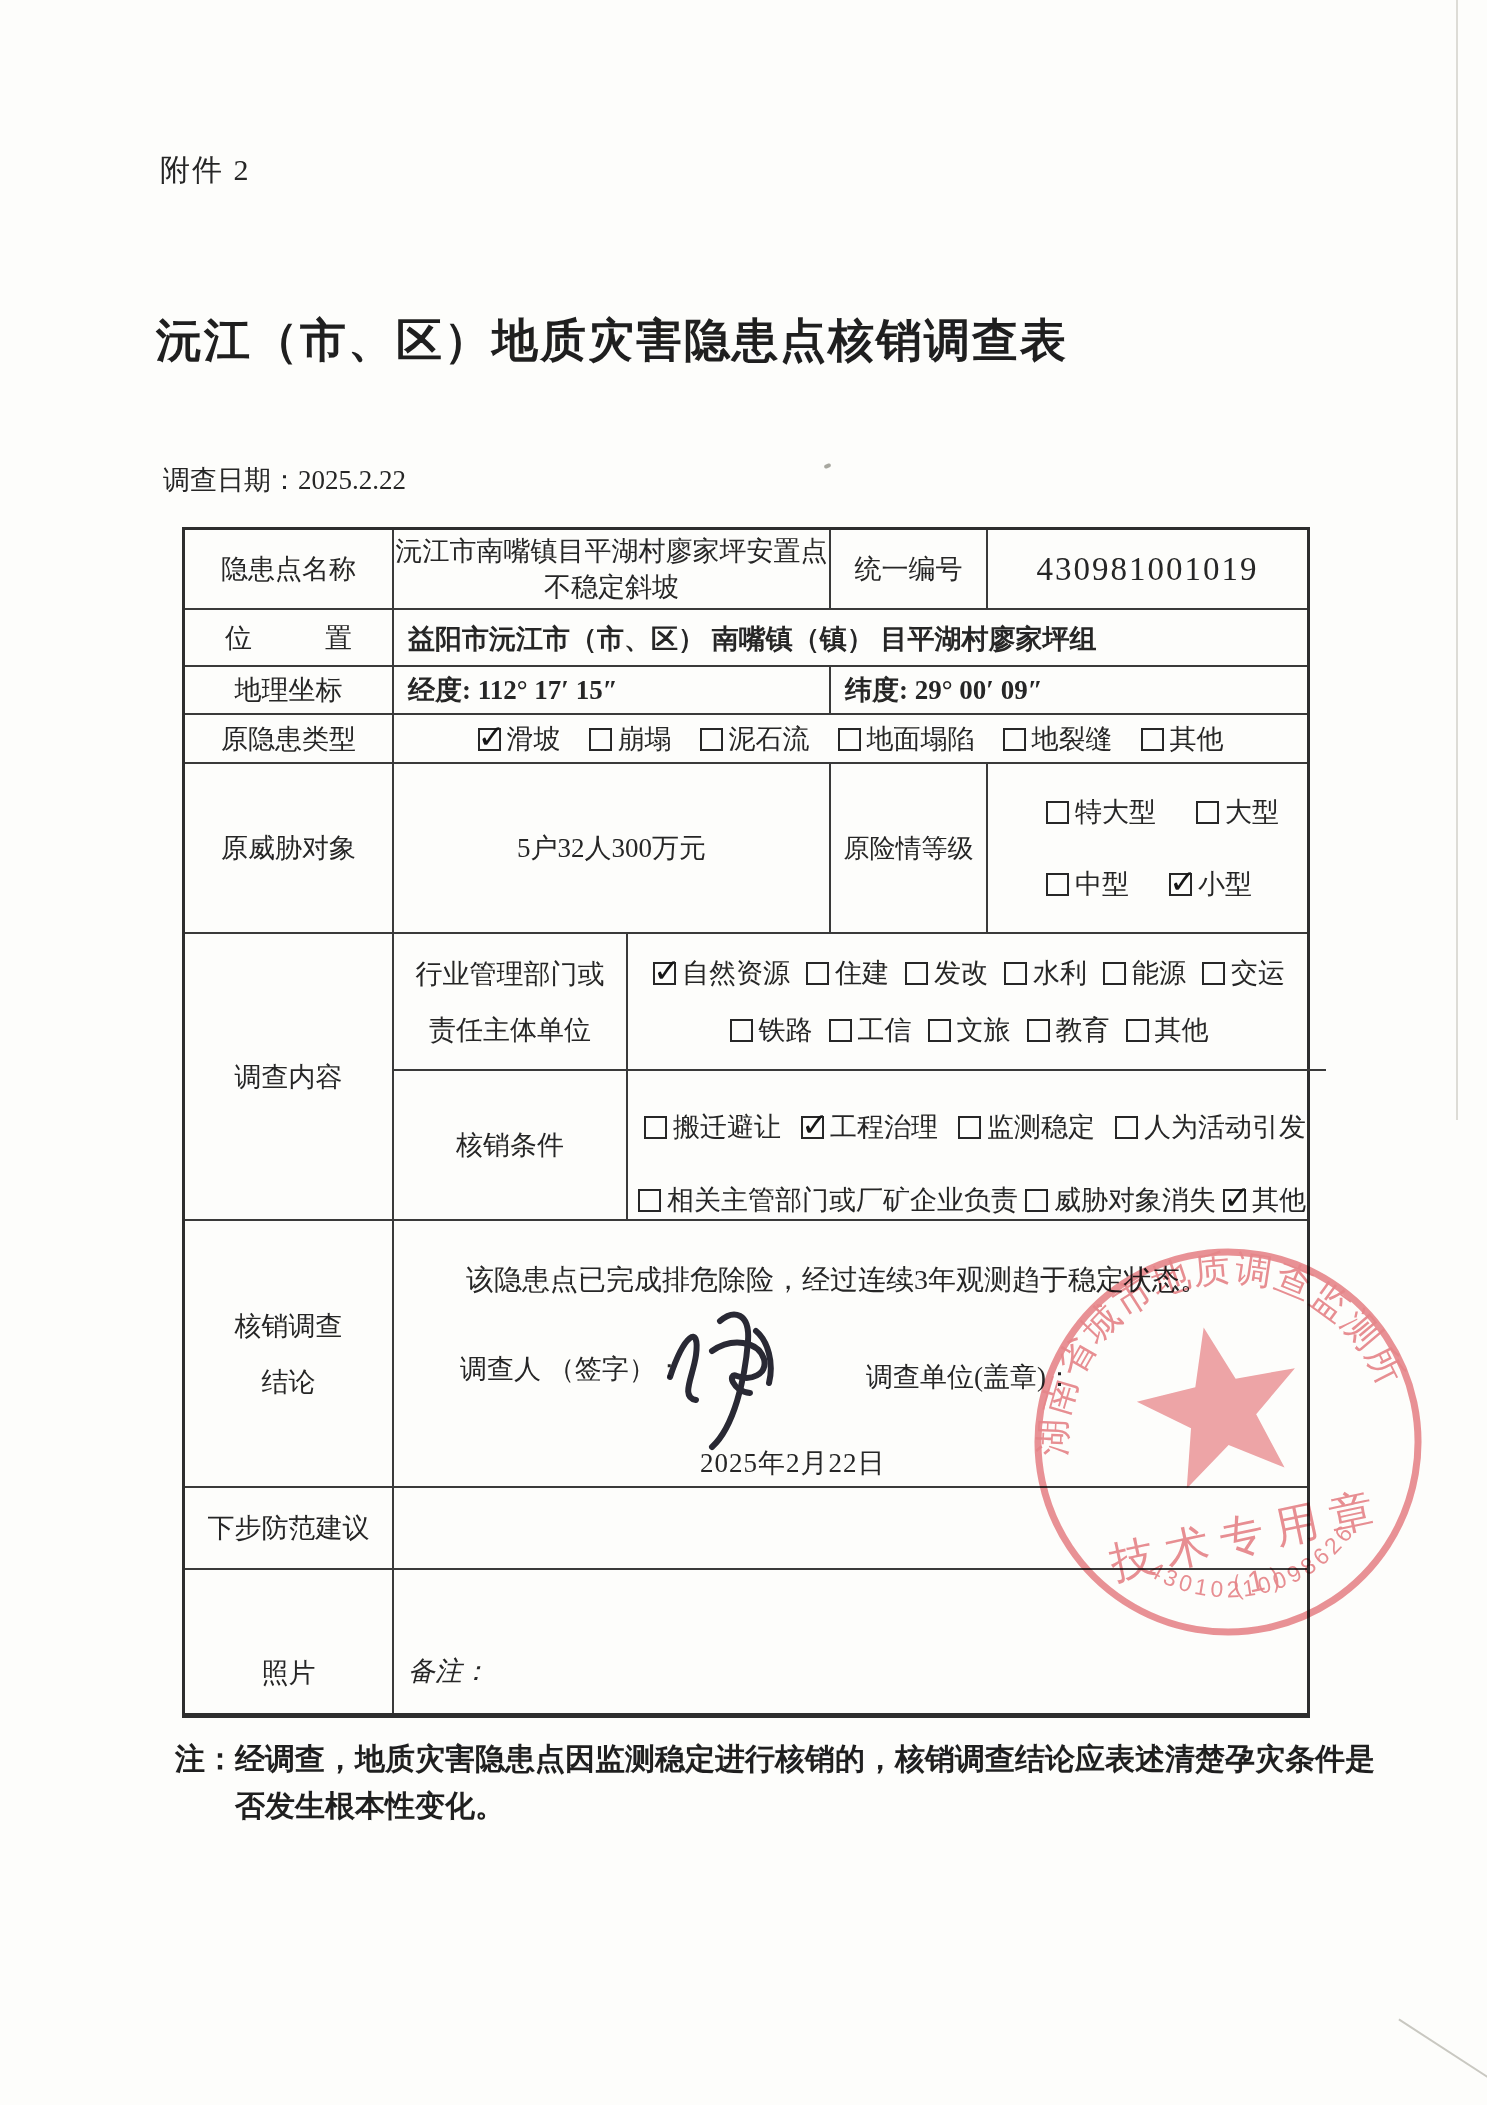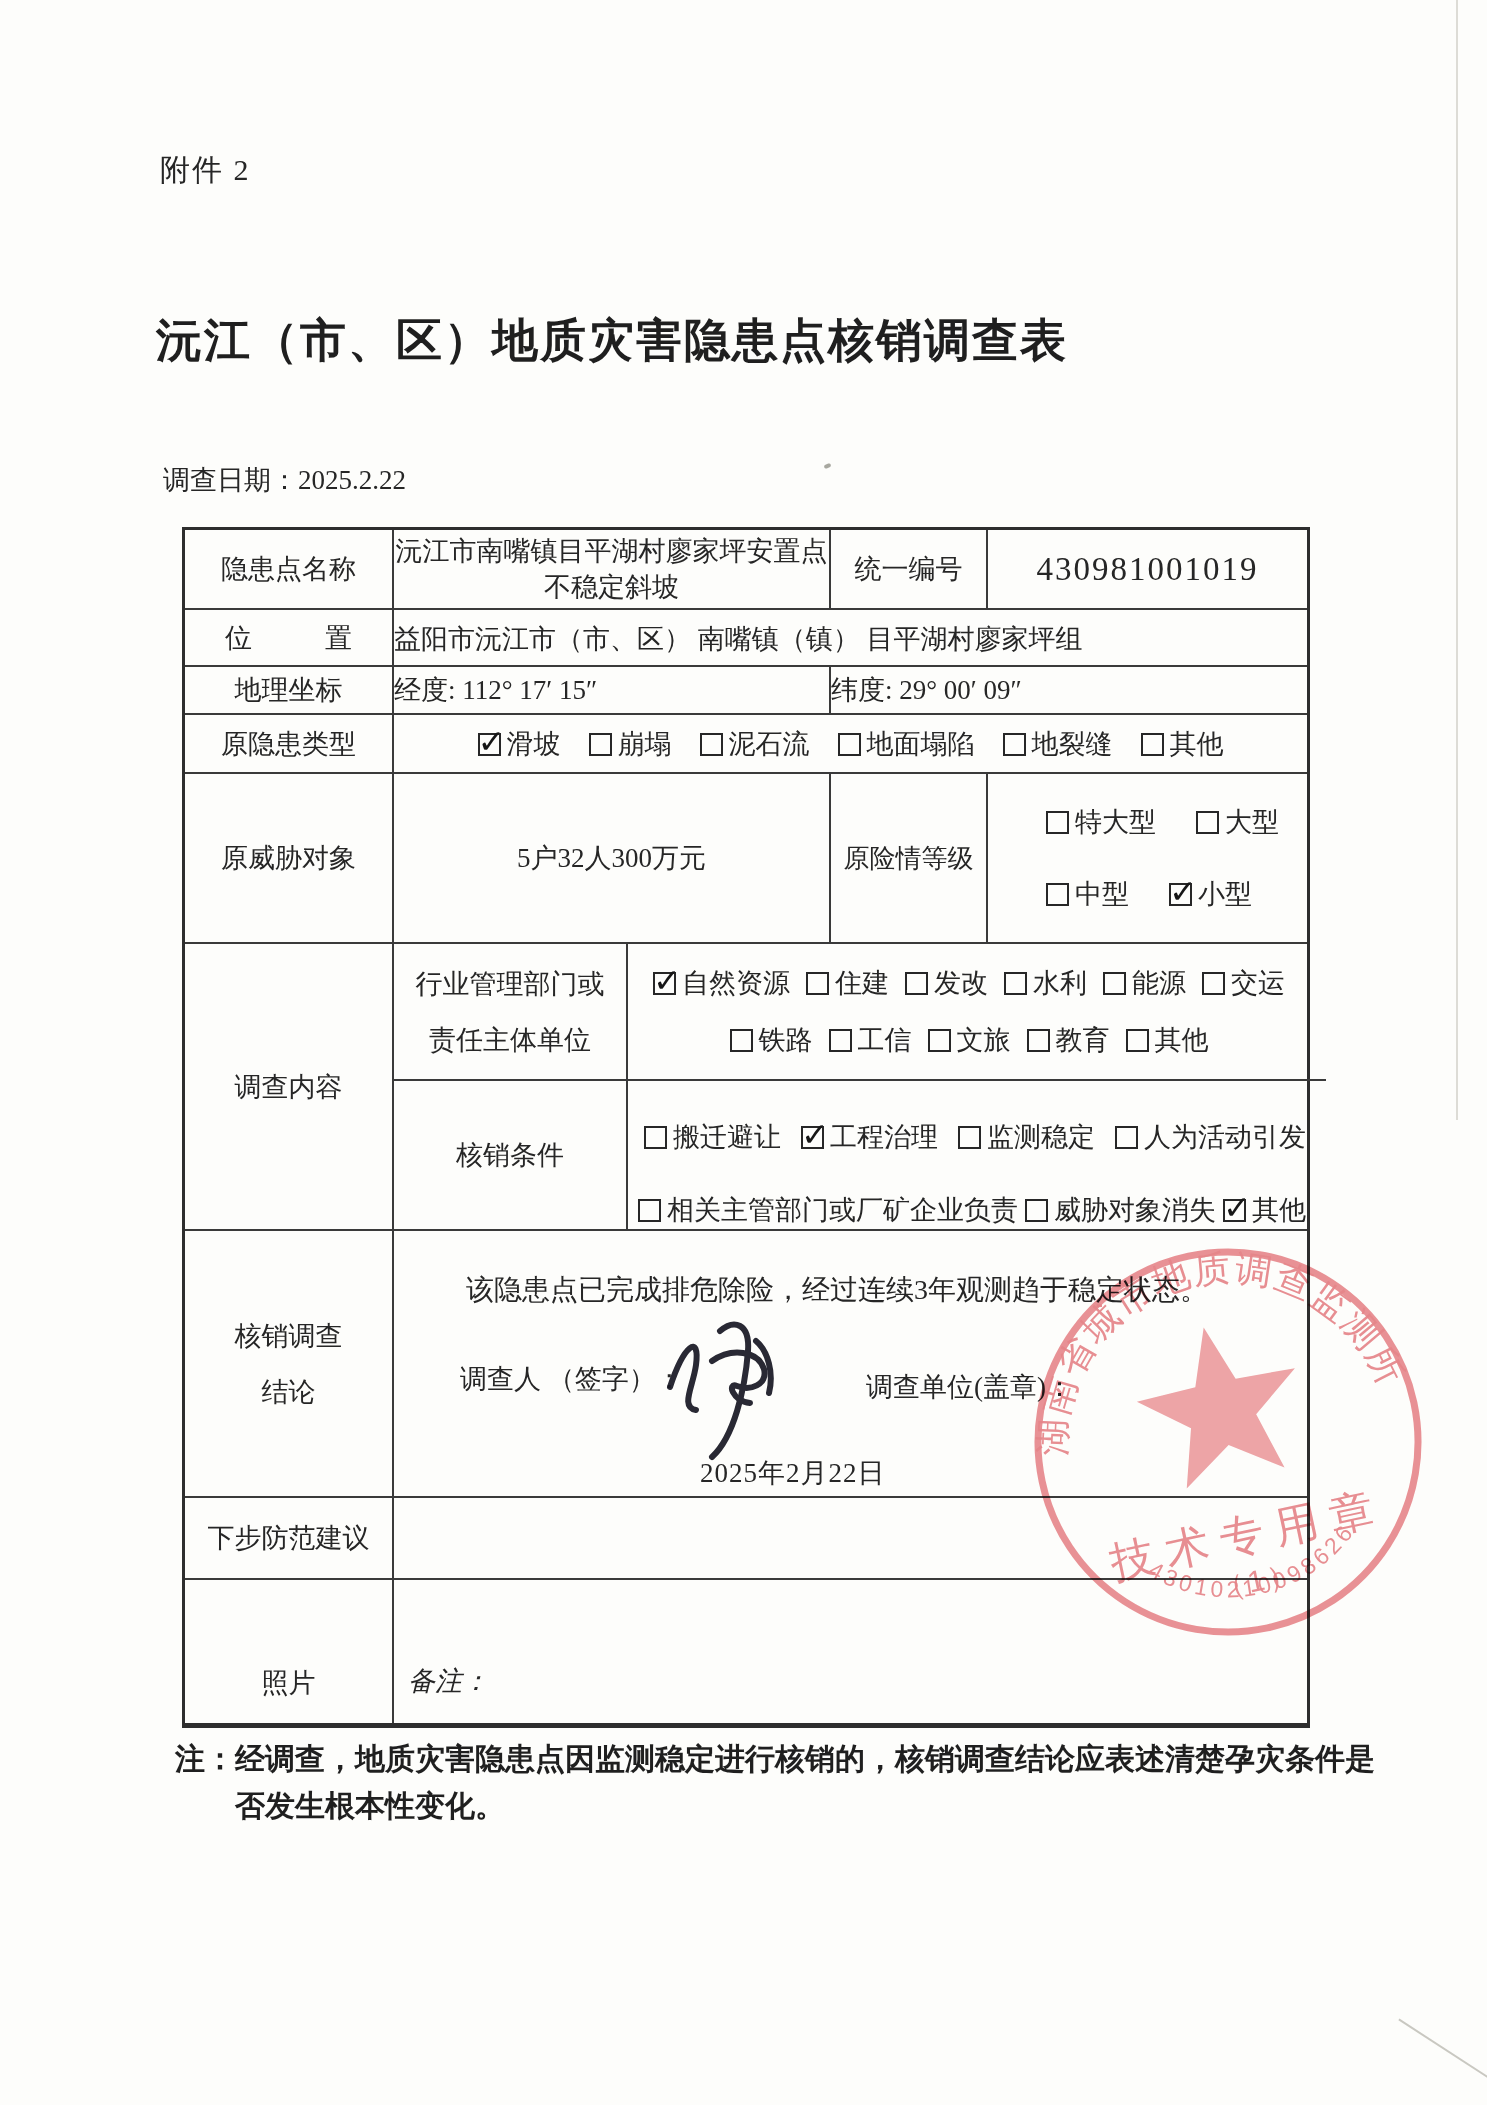--- a/index.html
+++ b/index.html
@@ -25,27 +25,27 @@
   }
   .t *{box-sizing:border-box;}
   .row{display:flex; border-bottom:2px solid #3a3a3a;}
   .row.last{border-bottom:none;}
   .cell{border-right:2px solid #3a3a3a; display:flex; align-items:center; justify-content:center; text-align:center;}
   .cell.nr{border-right:none;}
   .c1{width:209px; flex:none;}
   .c2{width:437px; flex:none;}
   .c3{width:157px; flex:none;}
   .cf{flex:1;}
-  .r1{height:80px;} .r2{height:57px;} .r3{height:48px;} .r4{height:59px;}
+  .r1{height:80px;} .r2{height:57px;} .r3{height:48px;} .r4{height:49px;}
   .r5{height:170px;} .r6{height:287px;} .r7{height:267px;} .r8{height:82px;} .r9{height:143px;}
 
   .namecell{flex-direction:column; line-height:36px;}
   .code{font-size:33px; letter-spacing:2px;}
   .spread{justify-content:space-between; padding:0 40px;}
-  .leftcell{justify-content:flex-start; text-align:left; }
+  .leftcell{justify-content:flex-start; text-align:left; padding-left:14px;font-weight:bold;}
   .lowtext{align-items:flex-end; padding-bottom:8px;}
 
   
   .cb{display:inline-block; width:23px; height:23px; border:2px solid #272727; position:relative; margin-right:6px; vertical-align:-3px; background:#fdfdfb;}
   .cb.on::after{
     content:"\2713"; position:absolute; left:-2px; top:-13px;
     font-family:"DejaVu Sans", sans-serif; font-size:33px; font-weight:bold; color:#161616;
   }
   .cbi{white-space:nowrap; margin-right:28px;}
   .cbi:last-child{margin-right:0;}

